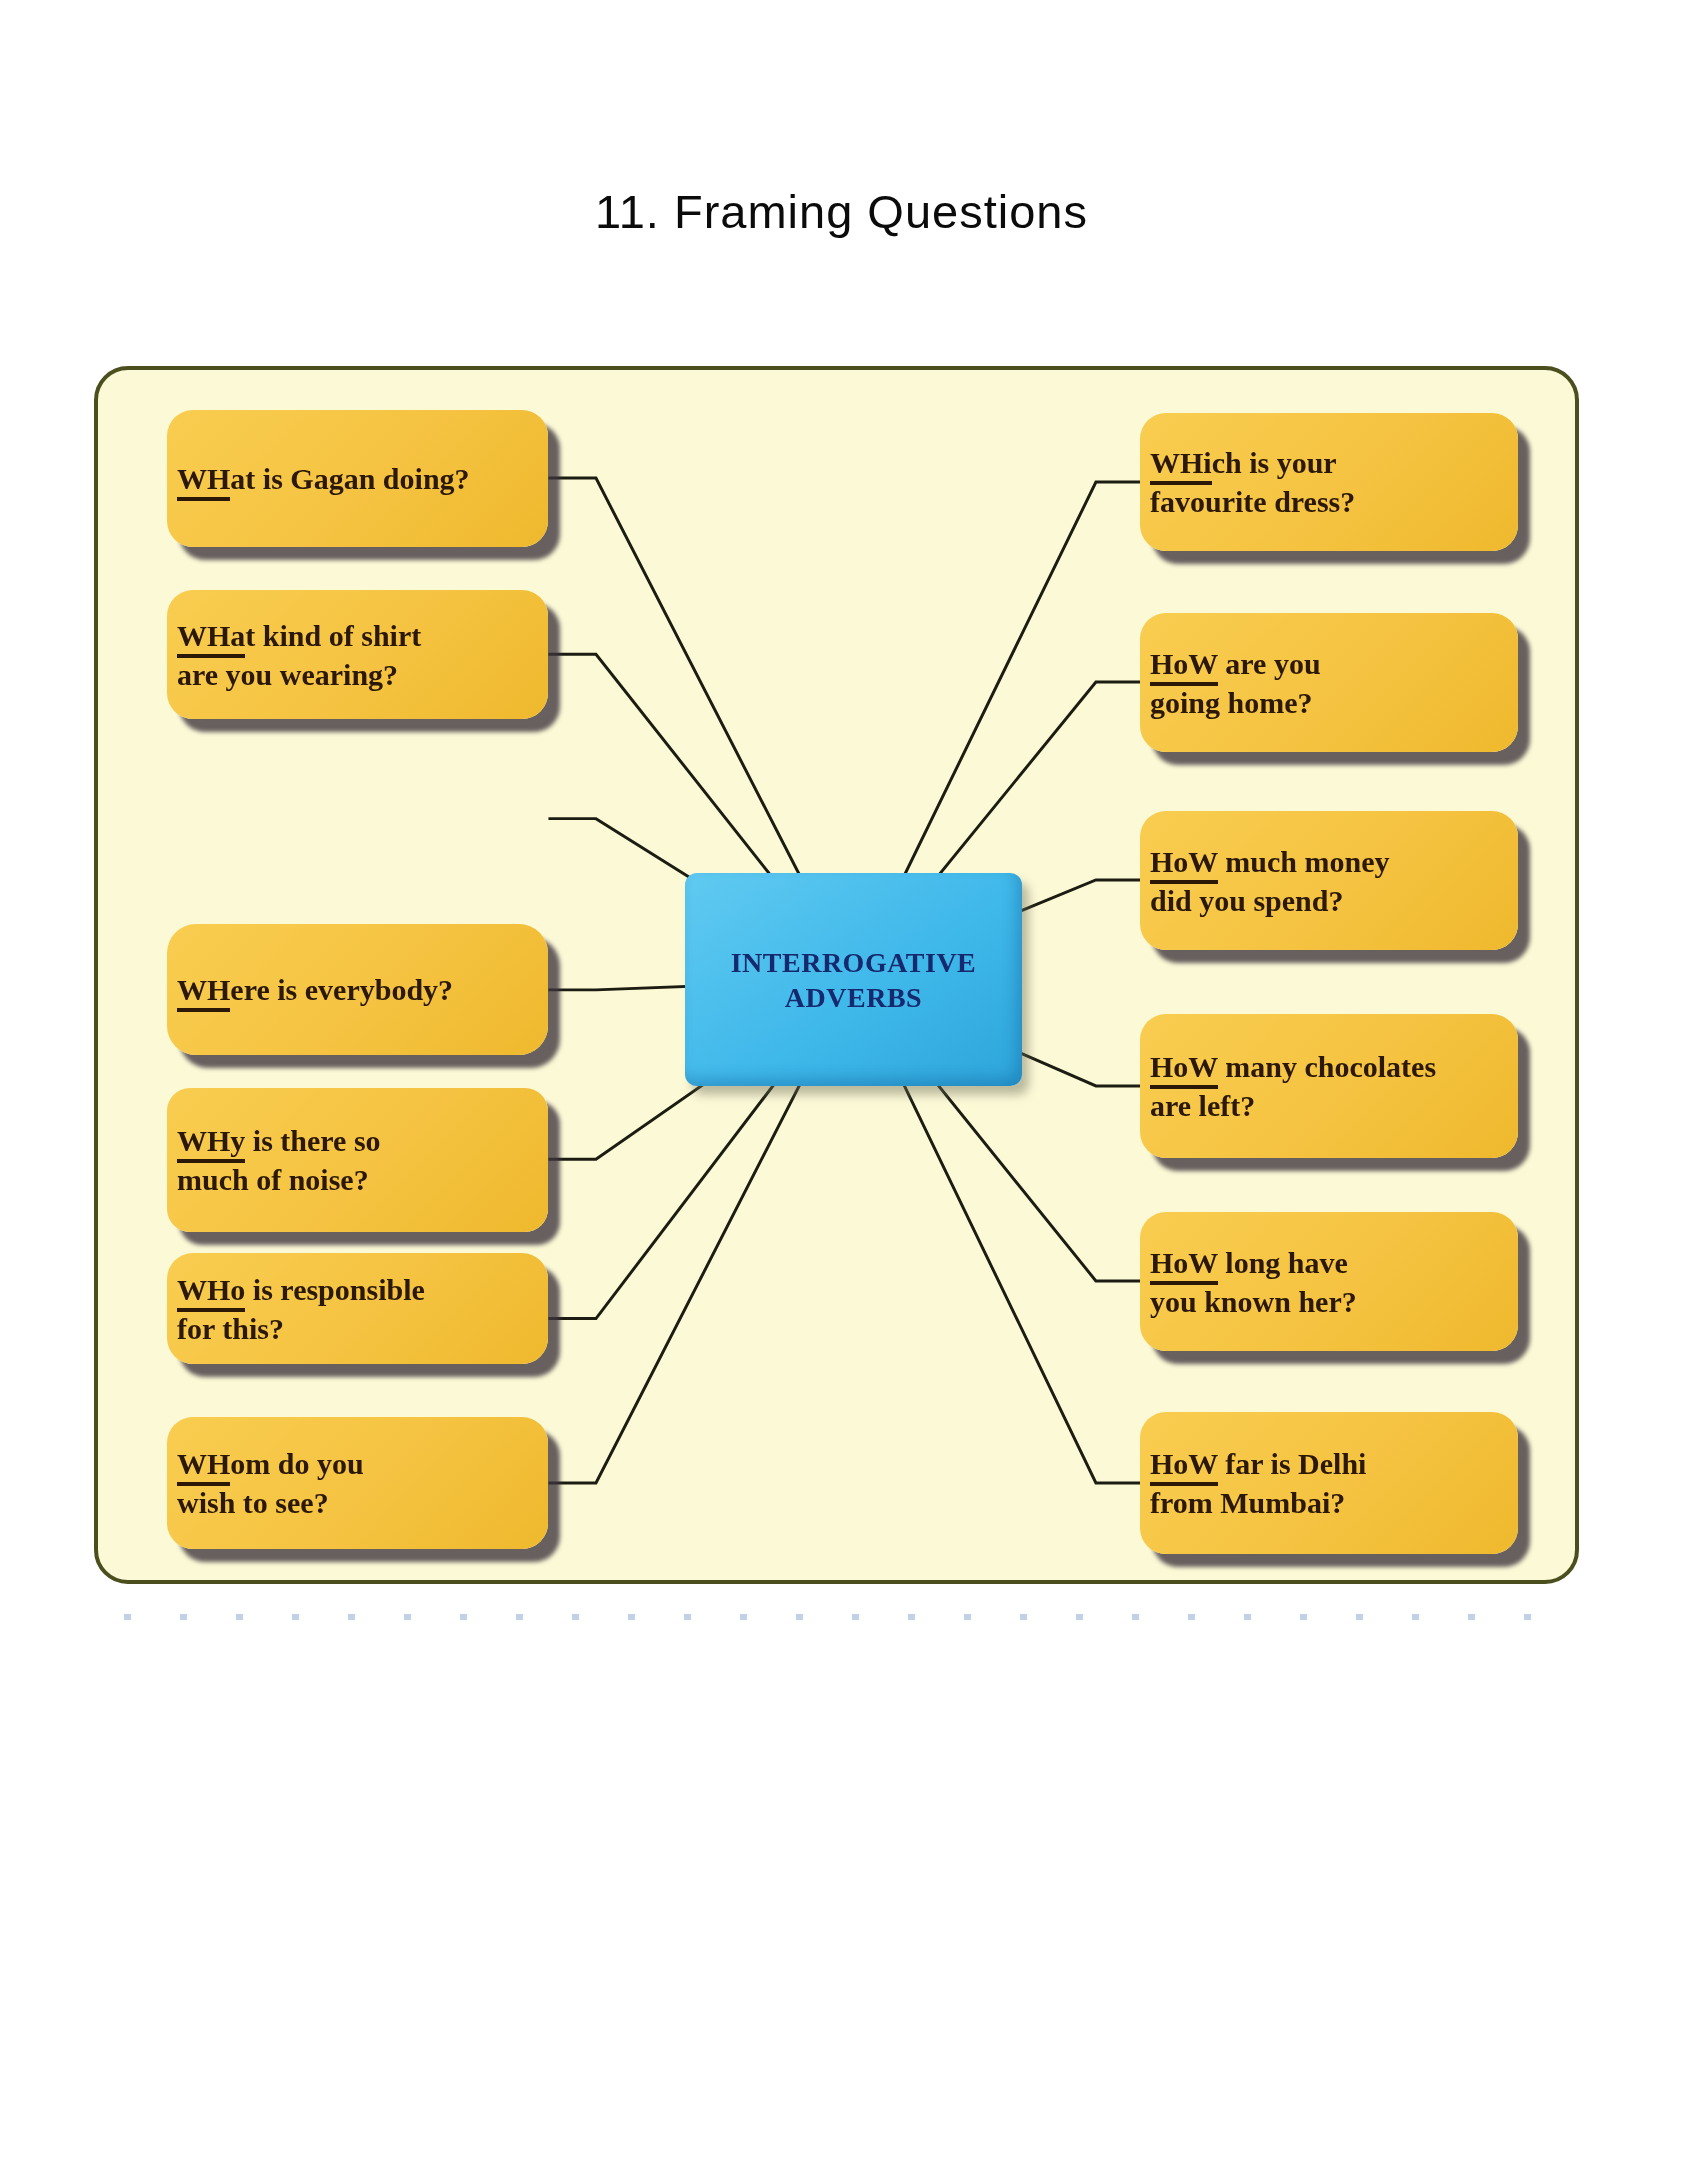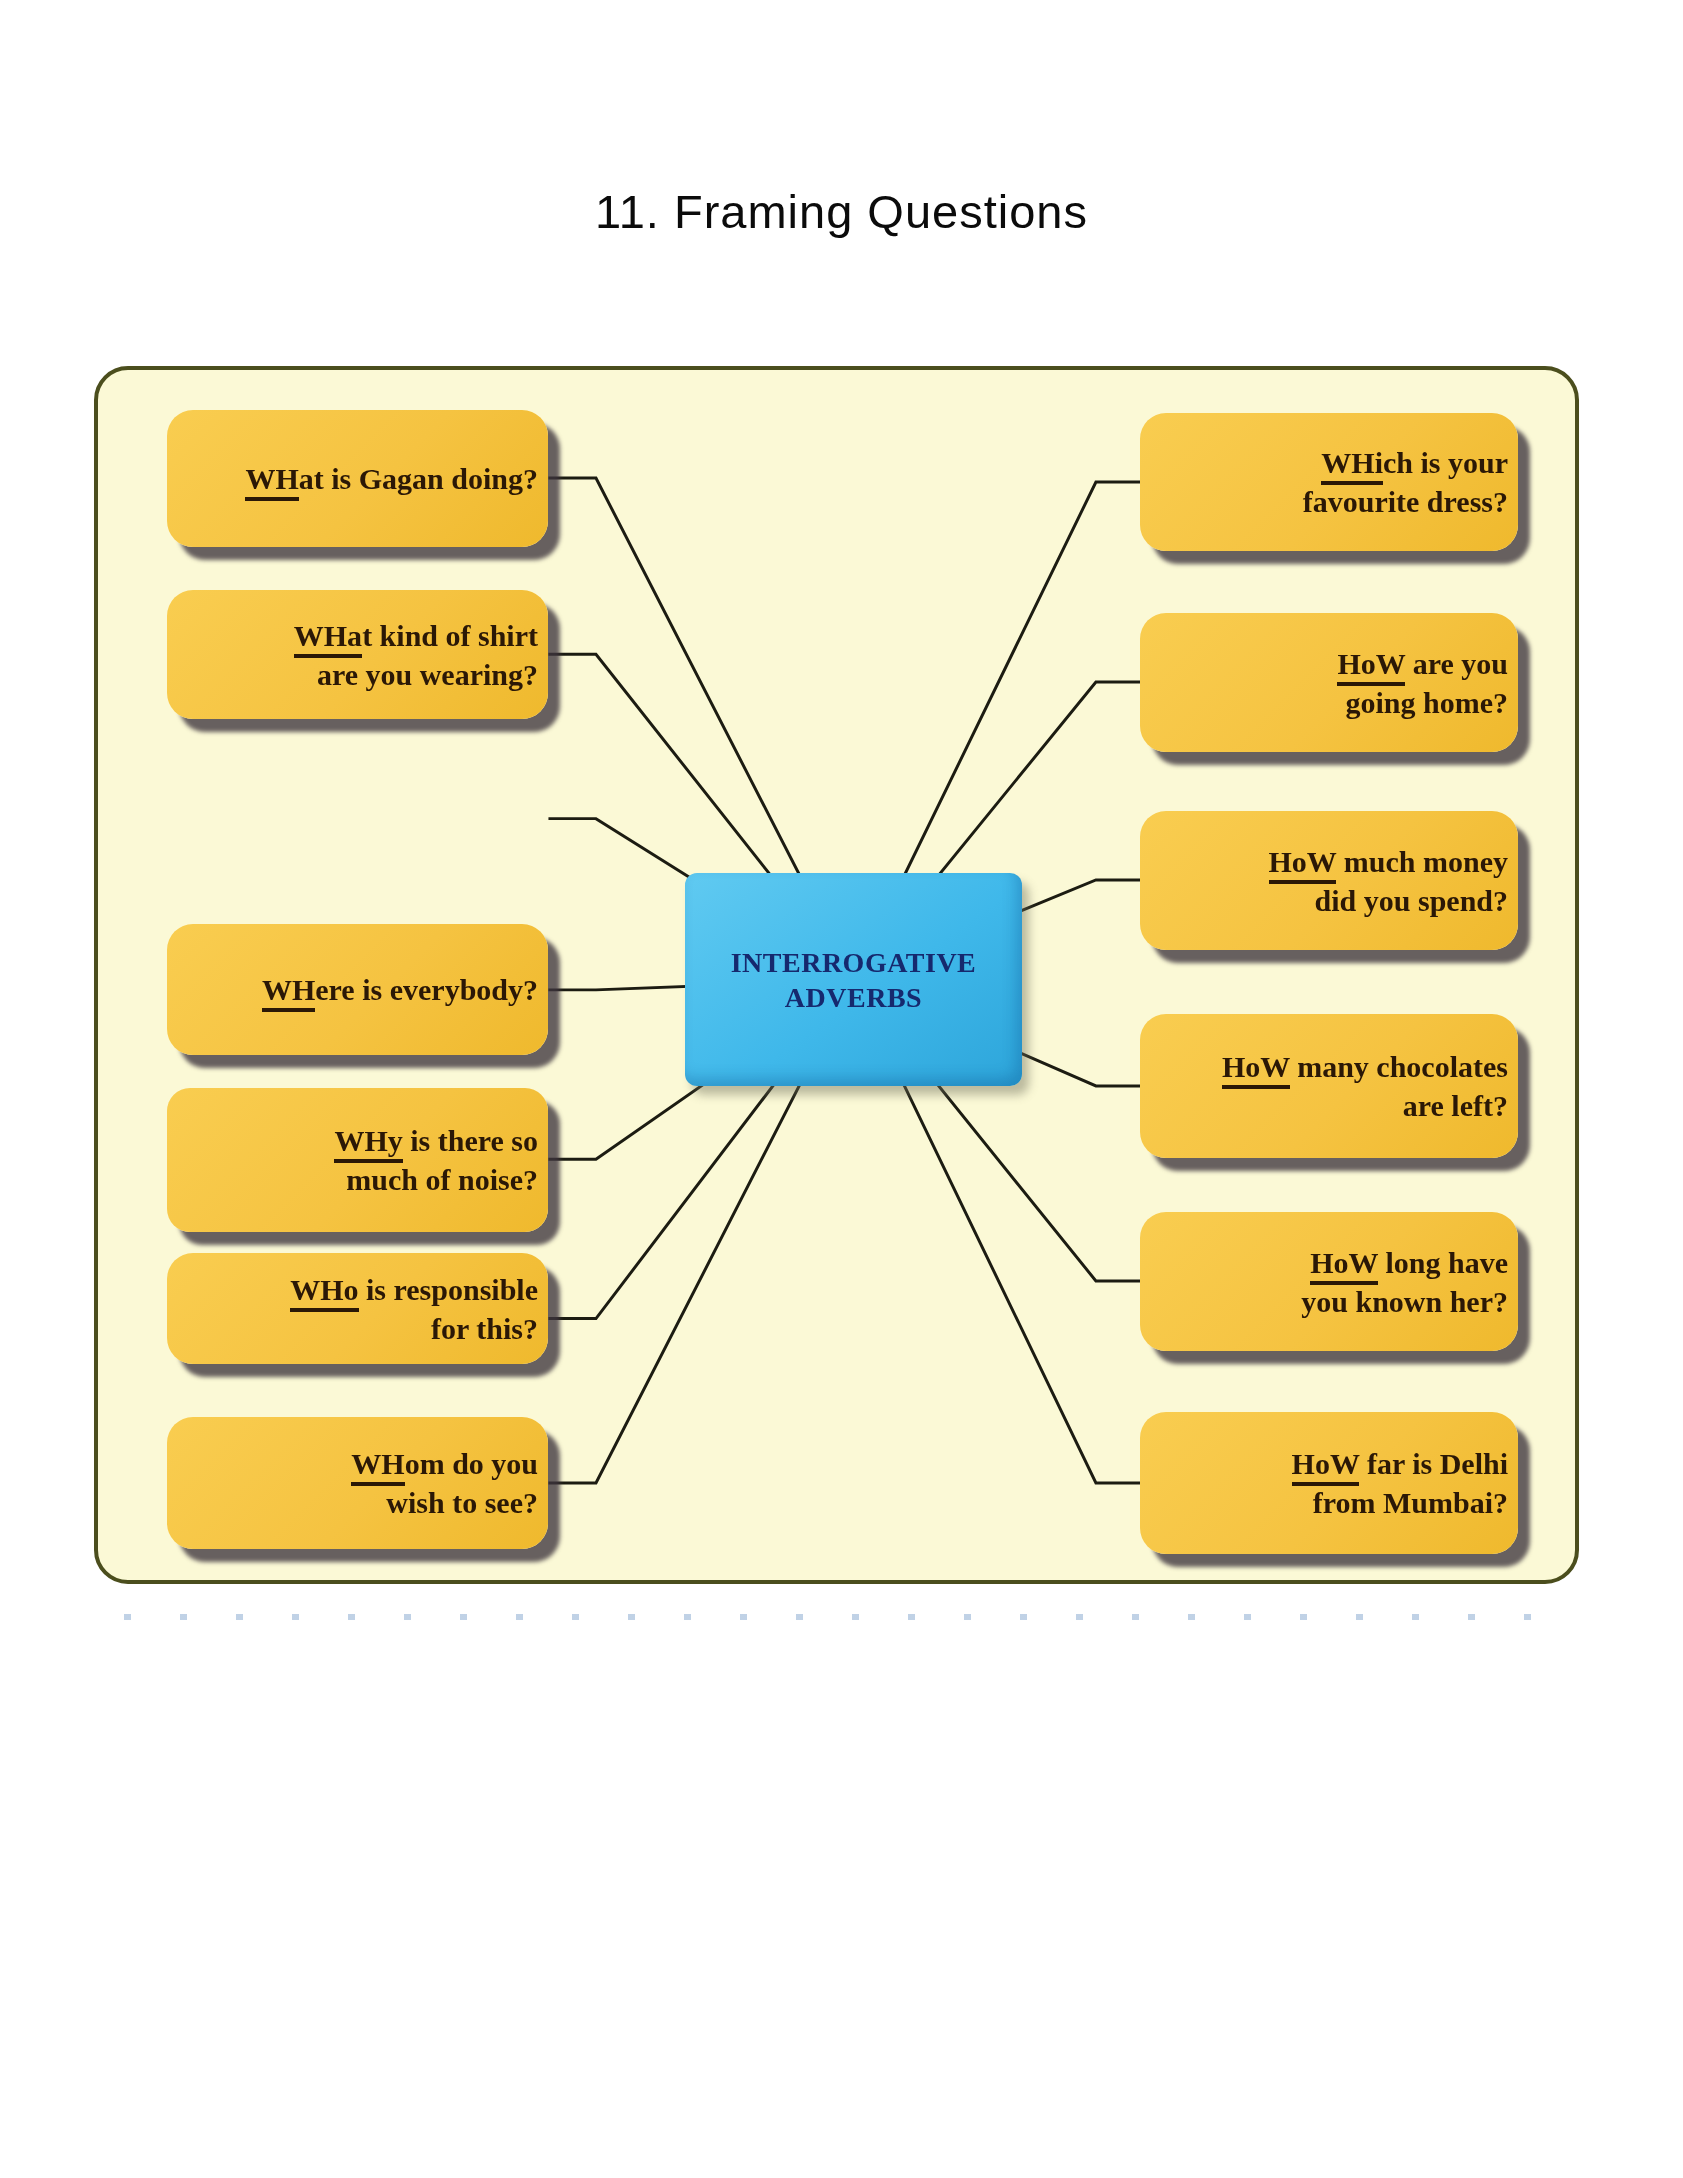--- a/index.html
+++ b/index.html
@@ -32,21 +32,21 @@
   svg.lines{
     position:absolute;left:0;top:0;width:1485px;height:1218px;
     z-index:1;
   }
   .qbox{
     position:absolute;
     width:381px;
     border-radius:26px;
     background:linear-gradient(135deg,#f9cd50 0%,var(--box-yellow,#f5c341) 55%,#efb92d 100%);
     box-shadow:12px 13px 4px rgba(62,52,62,0.78);
-    display:flex;flex-direction:column;justify-content:center;align-items:flex-end;
+    display:flex;flex-direction:column;justify-content:center;align-items:flex-start;
     z-index:2;
     font-weight:bold;
     font-size:30px;
     line-height:1.30;
     color:var(--box-text,#2b1806);
     text-align:center;
     padding:4px 10px;
     box-sizing:border-box;
   }
   .qbox.left{left:69px;}
@@ -110,21 +110,21 @@
     <div><span class="prefix">WH</span><span class="rest">at is Gagan doing?</span></div>
 
   </div>
 
   <div class="qbox left" style="top: 220px; height: 129px;">
     <div><span class="prefix">WHa</span><span class="rest">t kind of shirt</span></div>
     <div class="line2">are you wearing?</div>
   </div>
 
 
-  <div class="qbox left" style="top: 554px; height: 131px;">
+  <div class="qbox left" style="top: 554px; height: 131px; border-radius: 29px;">
     <div><span class="prefix">WH</span><span class="rest">ere is everybody?</span></div>
 
   </div>
 
   <div class="qbox left" style="top: 718px; height: 144px; border-radius: 23px;">
     <div><span class="prefix">WHy</span><span class="rest"> is there so</span></div>
     <div class="line2">much of noise?</div>
   </div>
 
   <div class="qbox left" style="top: 883px; height: 111px;">

